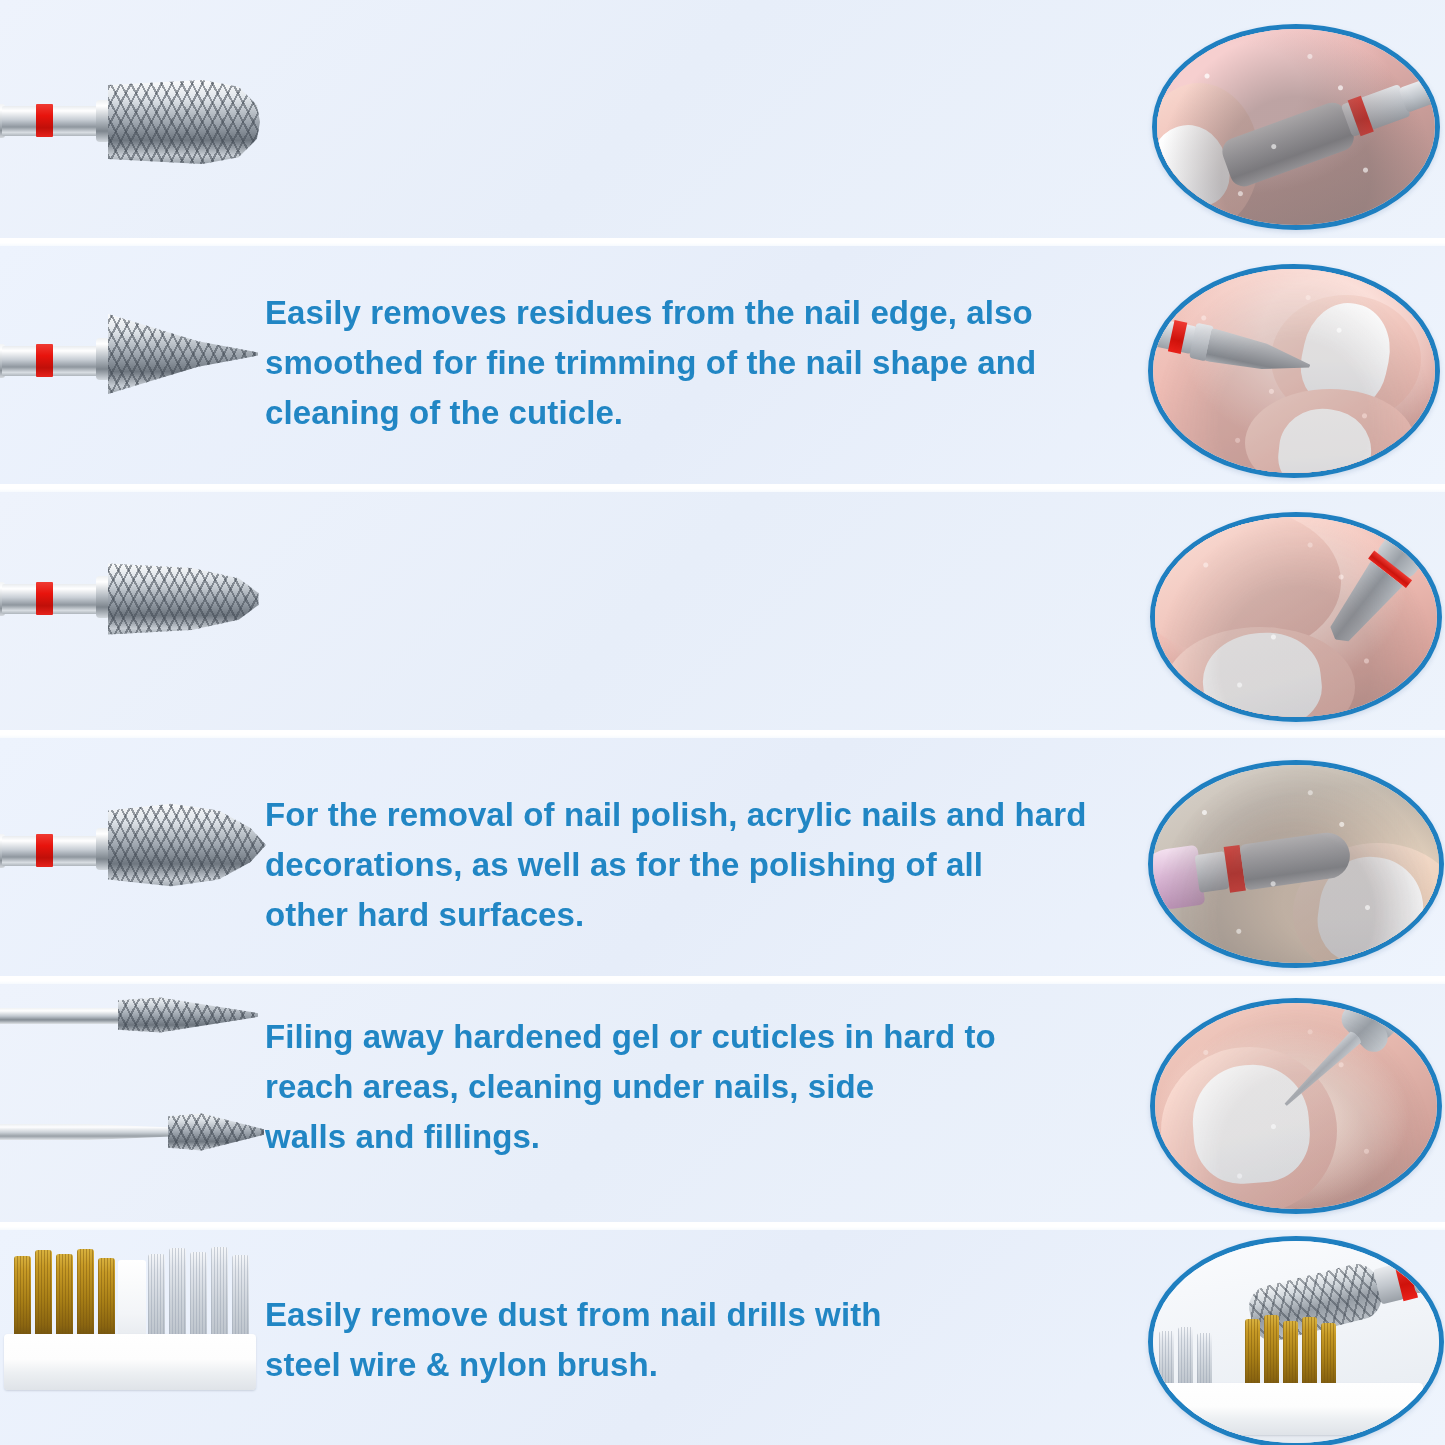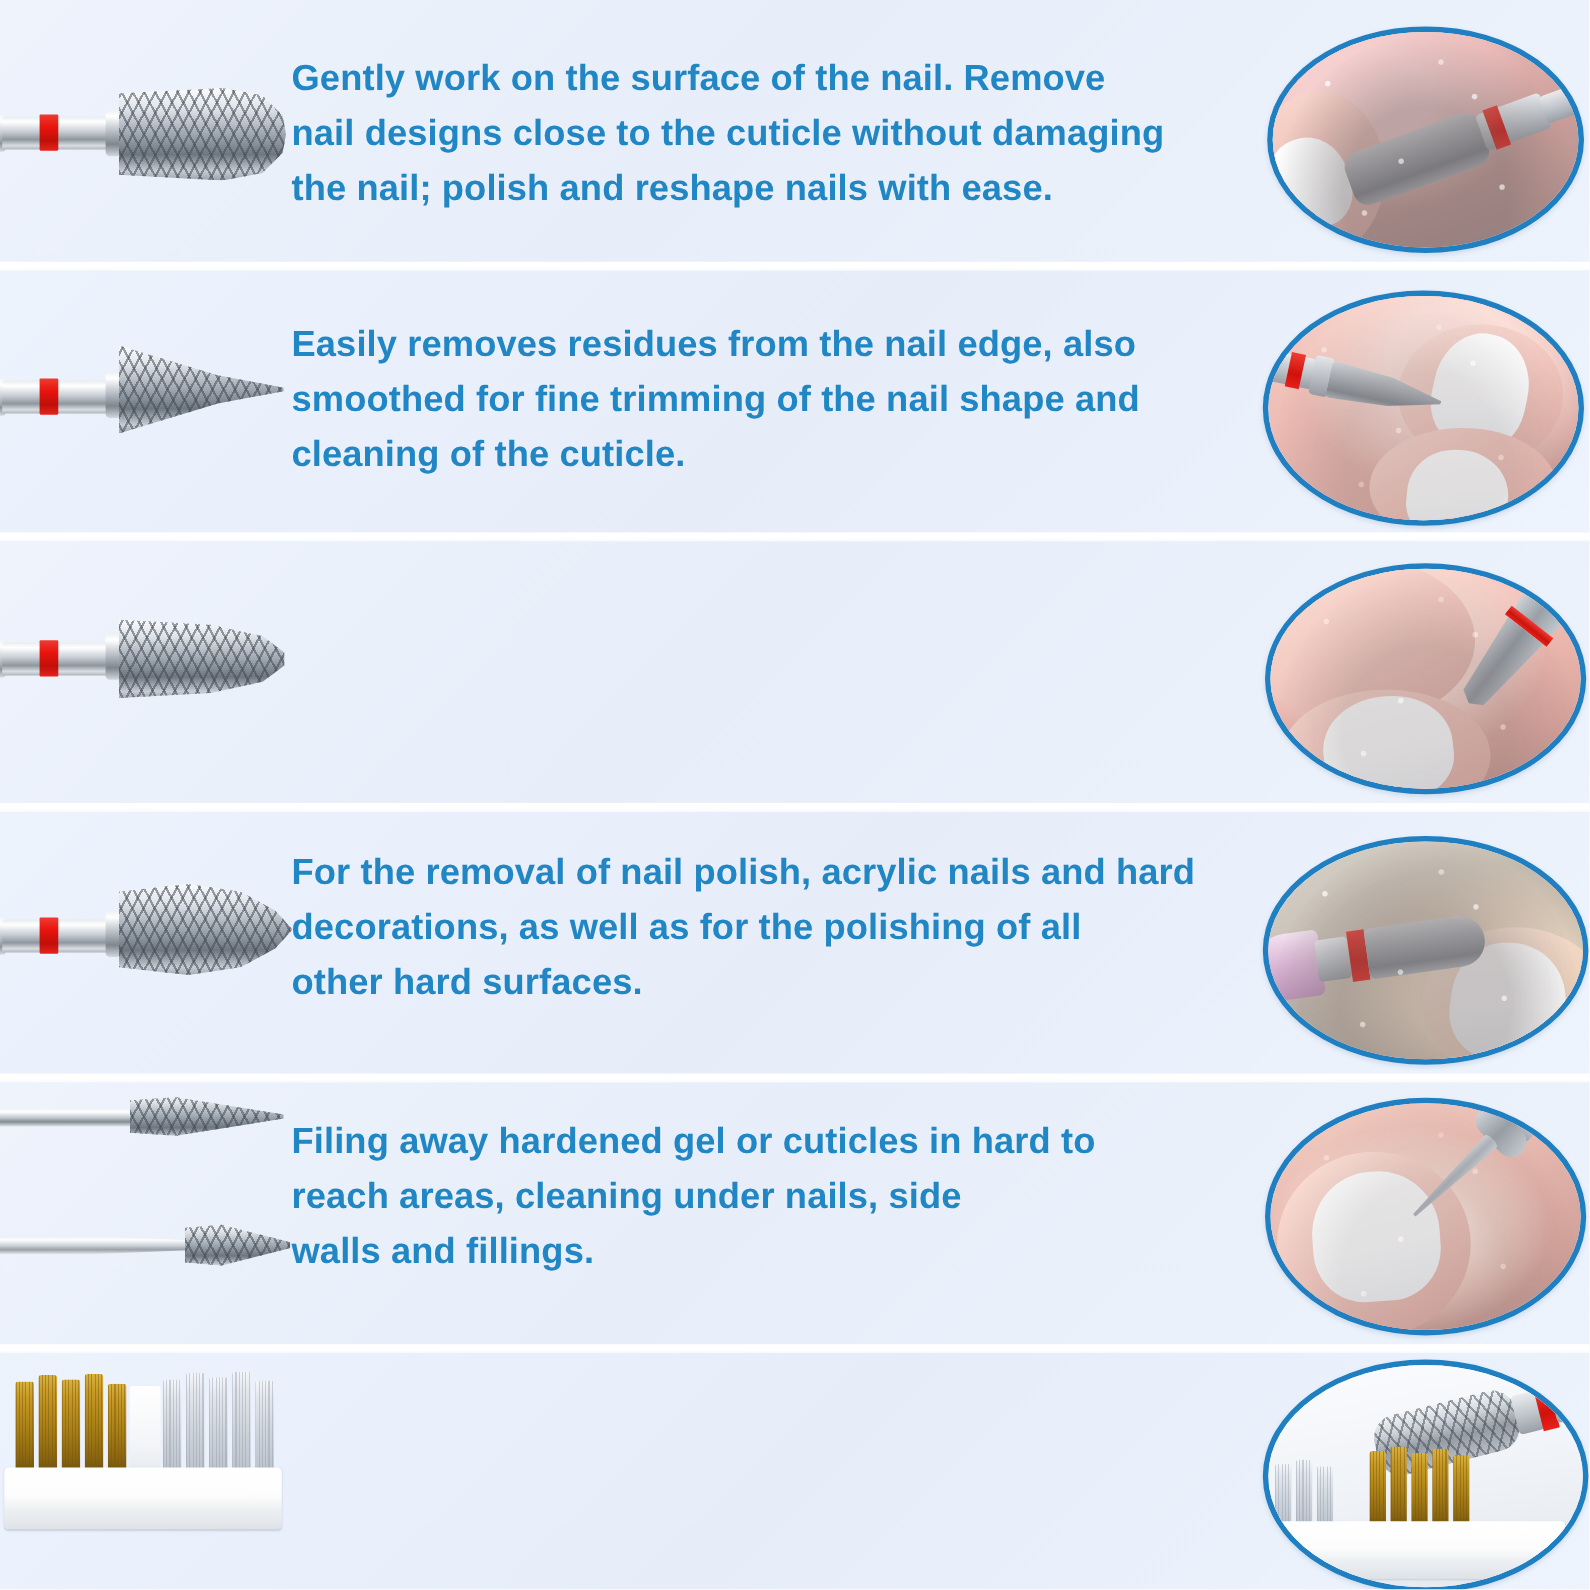--- a/index.html
+++ b/index.html
@@ -205,23 +205,20 @@
 <div id="page">
 
   <div class="row" style="top:0px;">
     <div class="bit-cell">
       <div class="shank-cap" style="left:-4px;top:104px;"></div>
       <div class="shank" style="left:2px;top:106px;width:98px;"></div>
       <div class="redband" style="left:36px;top:104px;"></div>
       <div class="collar" style="left:96px;top:100px;"></div>
       <div class="head barrel" style="left:108px;top:80px;width:152px;height:84px;"></div>
     </div>
-    <div class="text" style="left:265px;top:46px;width:850px;">Gently work on the surface of the nail. Remove
-nail designs close to the cuticle without damaging
-the nail; polish and reshape nails with ease.</div>
     <div class="oval" style="left:1152px;top:24px;width:278px;height:196px;">
       <div class="ph ph1"></div>
       <div class="finger" style="left:-18px;top:54px;width:120px;height:150px;"></div>
       <div class="nailplate" style="left:-4px;top:96px;width:74px;height:84px;transform:rotate(-18deg);"></div>
       <div class="tool" style="left:50px;top:30px;width:250px;height:120px;transform:rotate(-20deg);">
         <div class="body" style="left:10px;top:44px;width:130px;height:50px;
              background:linear-gradient(180deg,#cfd2d5 0%,#a6abb1 35%,#7c8289 75%,#a9aeb4 100%);"></div>
         <div class="grip" style="left:138px;top:50px;width:62px;height:34px;"></div>
         <div class="band" style="left:146px;top:48px;width:14px;height:38px;"></div>
         <div class="grip" style="left:198px;top:54px;width:34px;height:26px;"></div>
@@ -291,21 +288,21 @@
   <div class="sep" style="top:730px;"></div>
 
   <div class="row alt" style="top:738px;">
     <div class="bit-cell">
       <div class="shank-cap" style="left:-4px;top:96px;"></div>
       <div class="shank" style="left:2px;top:98px;width:98px;"></div>
       <div class="redband" style="left:36px;top:96px;"></div>
       <div class="collar" style="left:96px;top:90px;"></div>
       <div class="head flame" style="left:108px;top:64px;width:158px;height:86px;"></div>
     </div>
-    <div class="text" style="left:265px;top:30px;width:870px;">For the removal of nail polish, acrylic nails and hard
+    <div class="text" style="left:265px;top:52px;width:870px;">For the removal of nail polish, acrylic nails and hard
 decorations, as well as for the polishing of all
 other hard surfaces.</div>
     <div class="oval" style="left:1148px;top:22px;width:286px;height:198px;">
       <div class="ph ph4"></div>
       <div class="finger" style="left:140px;top:78px;width:170px;height:140px;
            background:linear-gradient(150deg,#fbe7da 0%,#eed3bf 50%,#d6bba6 100%);"></div>
       <div class="nailplate" style="left:166px;top:92px;width:104px;height:108px;transform:rotate(8deg);"></div>
       <div class="tool" style="left:-14px;top:48px;width:260px;height:110px;transform:rotate(-8deg);">
         <div class="body" style="left:0px;top:22px;width:62px;height:60px;border-radius:50% 6px 6px 50%;
              background:linear-gradient(180deg,#f3e0ef 0%,#dbb8d6 45%,#bf94ba 100%);"></div>
@@ -361,20 +358,22 @@
       <div class="bristle-group" style="left:148px;top:18px;height:90px;">
         <div class="bristle nylon" style="height:84px;"></div>
         <div class="bristle nylon" style="height:90px;"></div>
         <div class="bristle nylon" style="height:86px;"></div>
         <div class="bristle nylon" style="height:91px;"></div>
         <div class="bristle nylon" style="height:83px;"></div>
       </div>
       <div class="brush-handle" style="left:118px;top:30px;width:28px;height:88px;"></div>
       <div class="brush-base" style="left:4px;top:104px;width:252px;height:56px;"></div>
     </div>
+    <div class="text" style="left:265px;top:60px;width:790px;">Easily remove dust from nail drills with
+steel wire &amp; nylon brush.</div>
     <div class="oval" style="left:1148px;top:6px;width:286px;height:202px;">
       <div class="ph ph6"></div>
       <div class="tool" style="left:86px;top:-4px;width:230px;height:120px;transform:rotate(-14deg);">
         <div class="body" style="left:10px;top:28px;width:132px;height:56px;border-radius:22px;
              background:
                repeating-linear-gradient(118deg, rgba(255,255,255,0) 0 3px, rgba(70,78,88,.5) 3px 5px, rgba(255,255,255,0) 5px 9px),
                repeating-linear-gradient(62deg, rgba(255,255,255,0) 0 3px, rgba(60,68,78,.45) 3px 5px, rgba(255,255,255,0) 5px 9px),
                linear-gradient(180deg,#f4f6f8 0%,#cfd5da 28%,#959ca4 60%,#b9bfc5 100%);"></div>
         <div class="grip" style="left:140px;top:38px;width:24px;height:36px;"></div>
         <div class="band" style="left:162px;top:36px;width:15px;height:40px;"></div>

